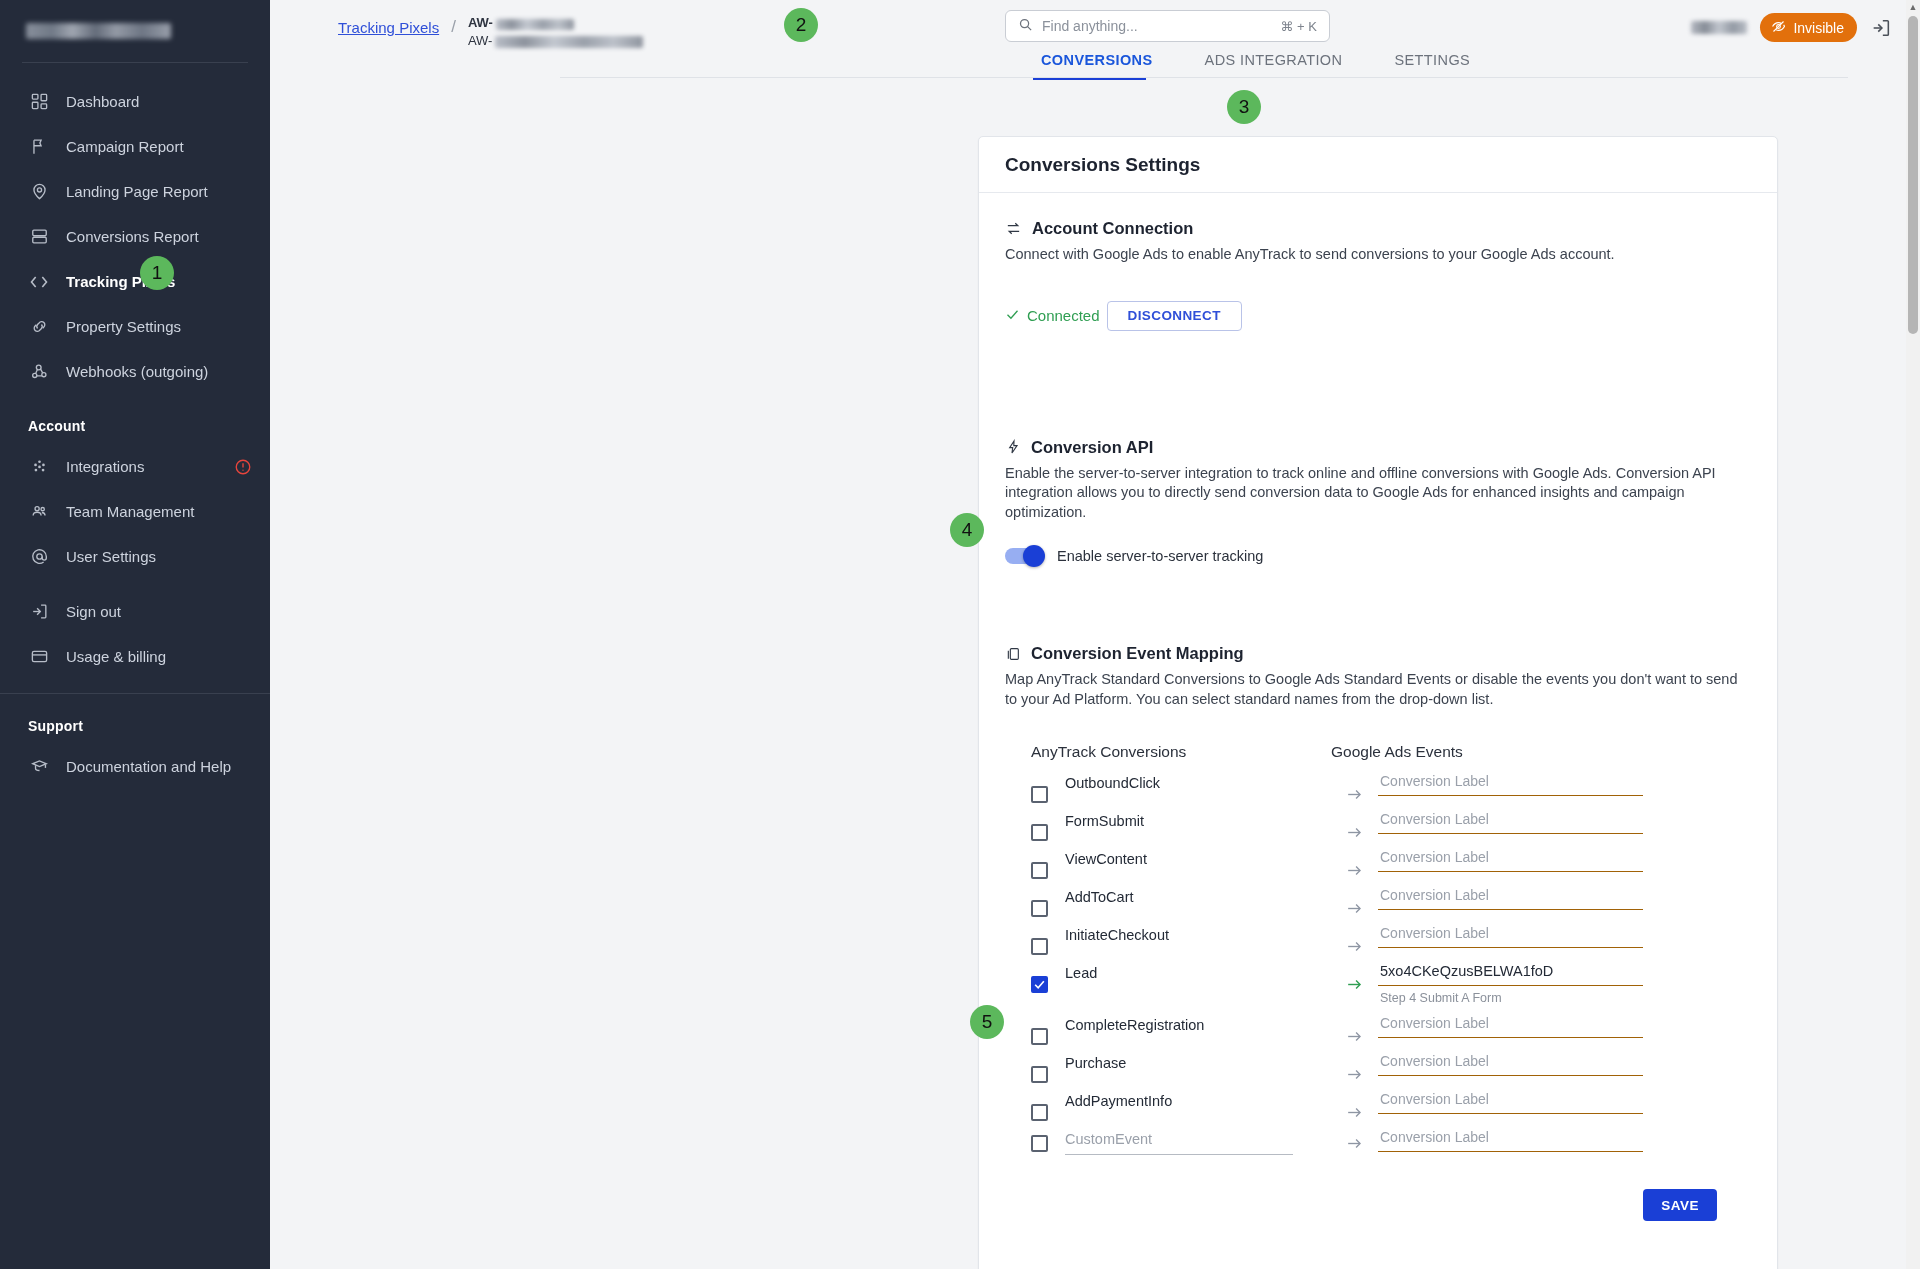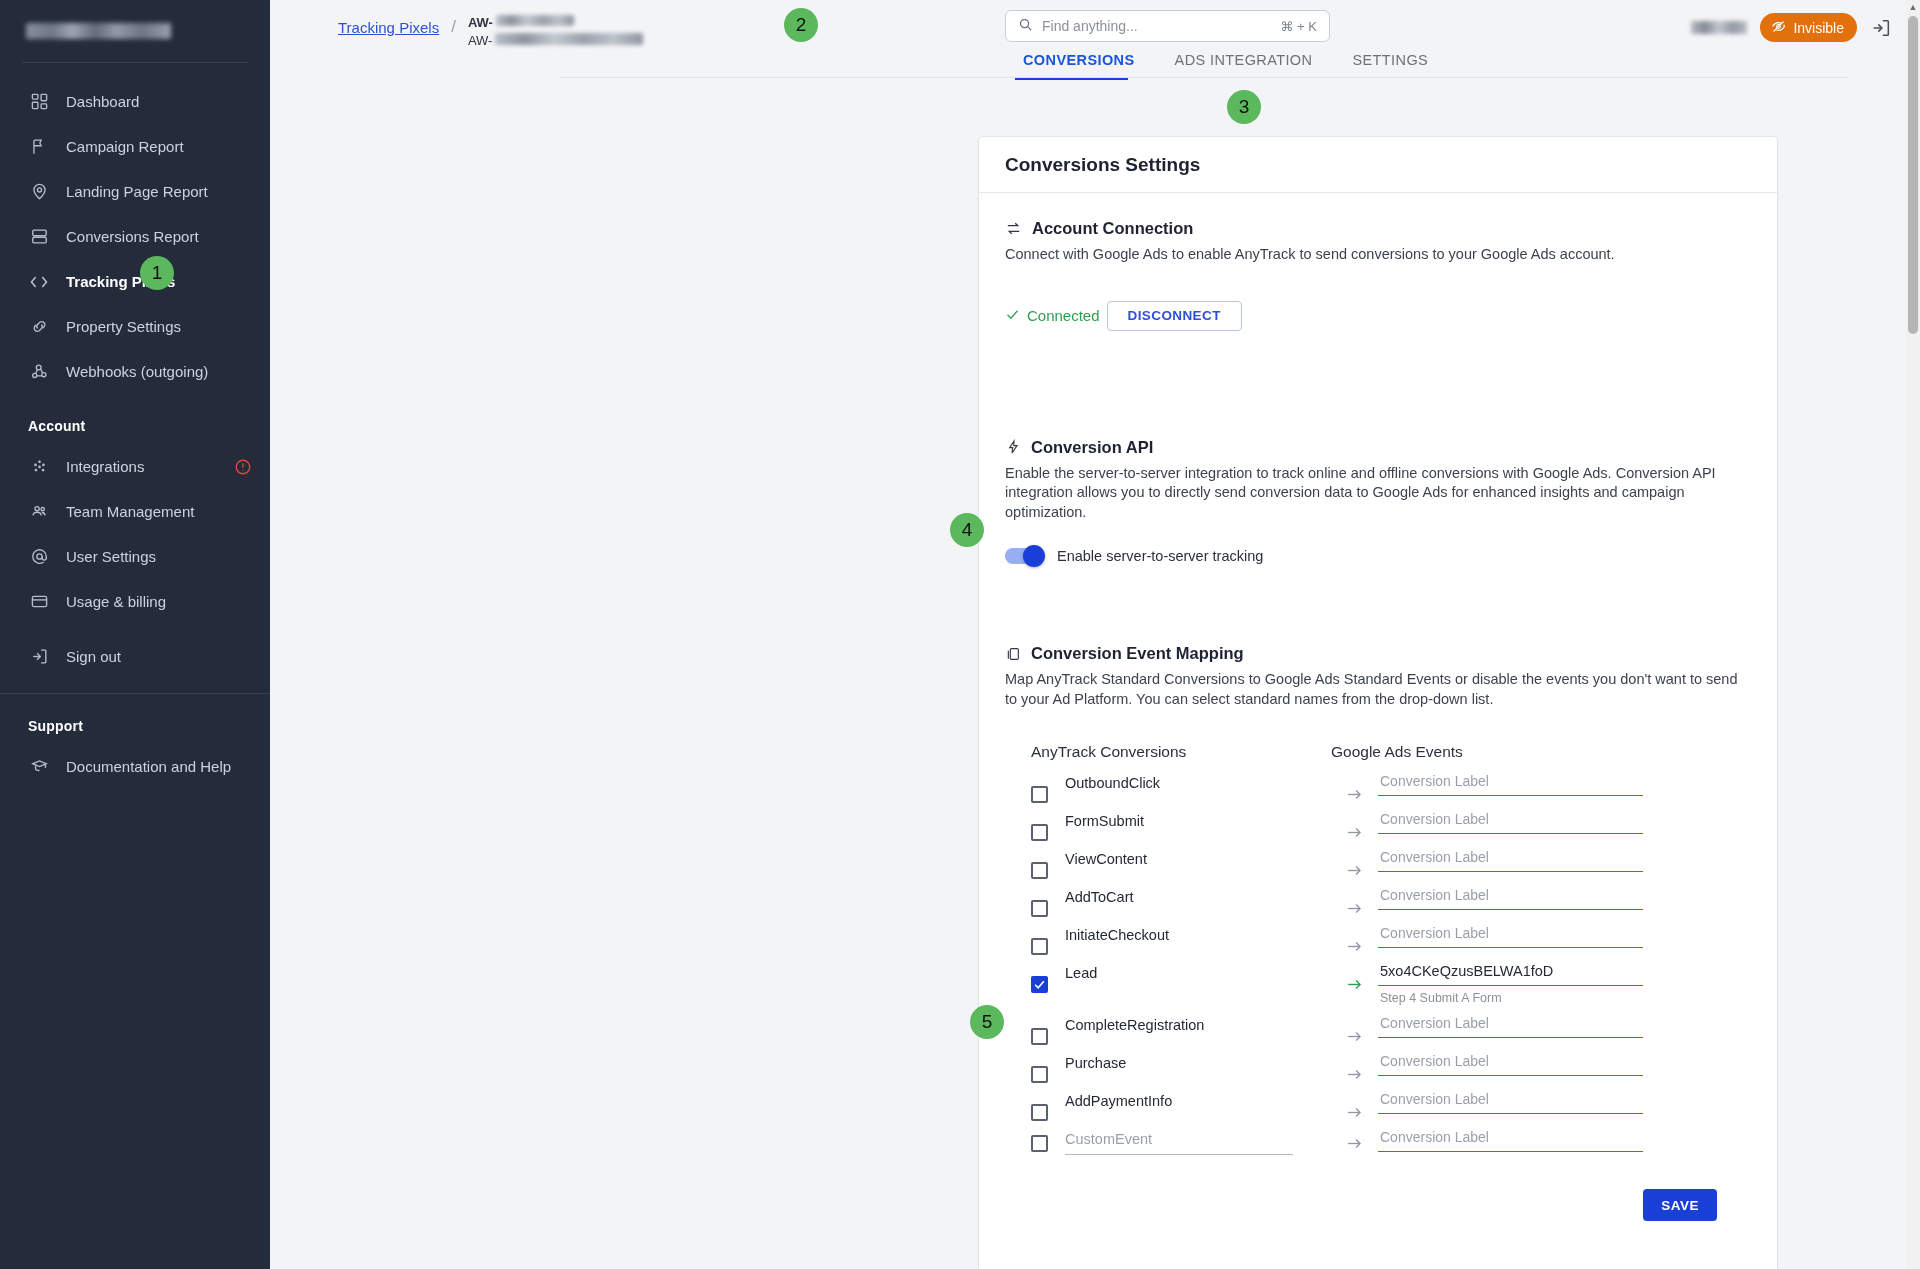--- a/index.html
+++ b/index.html
@@ -49,37 +49,37 @@
   .crumbs {
     position: absolute; left: 68px; top: 14px;
     display: flex; align-items: flex-start; gap: 12px;
   }
   .crumb-link {
     font-size: 15px; color: #2f4fd8; text-decoration: underline; cursor: pointer;
     padding-top: 5px;
   }
   .crumb-sep { color: #9aa0aa; font-size: 17px; padding-top: 3px; }
   .crumb-target { display: flex; flex-direction: column; gap: 3px; padding-top: 1px; }
-  .crumb-line { display: flex; align-items: flex-start; gap: 3px; font-size: 13px; color: #2e3440; font-weight: bold; }
+  .crumb-line { display: flex; align-items: flex-end; gap: 3px; font-size: 13px; color: #2e3440; font-weight: bold; }
   .crumb-line.sub { font-weight: normal; }
   .redact { height: 11px; border-radius: 2px;
     background: linear-gradient(90deg,#b9bec7 0%,#8d939d 20%,#c3c8d0 40%,#9aa0aa 60%,#bcc1c9 80%,#8f959f 100%);
     filter: blur(2.2px); }
   .r1 { width: 78px; }
   .r2 { width: 148px; height: 12px; }
 
   .searchbox {
     position: absolute; left: 735px; top: 10px; width: 325px; height: 32px;
     background: #ffffff; border: 1px solid #c9cdd4; border-radius: 6px;
     display: flex; align-items: center; padding: 0 12px; gap: 9px; cursor: text;
   }
   .searchbox .ph { font-size: 14px; color: #8b919b; flex: 1; }
   .searchbox .kbd { font-size: 13px; color: #7d838d; }
 
-  .tabs { position: absolute; left: 735px; top: 46px; display: flex; gap: 4px; text-align: right; }
+  .tabs { position: absolute; left: 753px; top: 46px; display: flex; gap: 16px; text-align: right; }
   .tab {
     font-size: 14.5px; letter-spacing: .4px; color: #6c727c;
     padding: 6px 18px 12px 18px; cursor: pointer; text-transform: uppercase;
   }
   .tab.active { color: #1a56db; font-weight: bold; }
   .tab.active::after {
     content: ""; position: absolute; left: 10px; bottom: 0; width: 113px; height: 3px; background: #1a3fd6;
   }
   .tab.active { position: relative; }
   .tabs-underline { position: absolute; left: 290px; right: 72px; top: 77px; height: 1px; background: #dfe2e7; }
@@ -308,39 +308,39 @@
       <div class="nav-item">
         <span class="nav-ico">
           <svg width="19" height="19" viewBox="0 0 24 24" fill="none" stroke="currentColor" stroke-width="1.7">
               <circle cx="12" cy="12" r="3.4"></circle>
               <path d="M15.4 12v2a2.6 2.6 0 0 0 5.2 0v-2a8.6 8.6 0 1 0-3.4 6.9"></path>
             </svg>
         </span>
         <span class="nav-label">User Settings</span>
       </div>
 
-      <div class="nav-item">
-        <span class="nav-ico">
-          <svg width="19" height="19" viewBox="0 0 24 24" fill="none" stroke="currentColor" stroke-width="1.7">
-              <rect x="3" y="5.5" width="18" height="13" rx="2"></rect>
-              <path d="M3 10h18"></path>
-            </svg>
-        </span>
-        <span class="nav-label">Usage &amp; billing</span>
-      </div>
-
       <div class="nav-item" style="margin-top:10px">
         <span class="nav-ico">
           <svg width="19" height="19" viewBox="0 0 24 24" fill="none" stroke="currentColor" stroke-width="1.7">
               <path d="M14 4h5a1 1 0 0 1 1 1v14a1 1 0 0 1-1 1h-5"></path>
               <polyline points="9 8 13 12 9 16"></polyline>
               <path d="M13 12H4"></path>
             </svg>
         </span>
         <span class="nav-label">Sign out</span>
+      </div>
+
+      <div class="nav-item">
+        <span class="nav-ico">
+          <svg width="19" height="19" viewBox="0 0 24 24" fill="none" stroke="currentColor" stroke-width="1.7">
+              <rect x="3" y="5.5" width="18" height="13" rx="2"></rect>
+              <path d="M3 10h18"></path>
+            </svg>
+        </span>
+        <span class="nav-label">Usage &amp; billing</span>
       </div>
 
       <div class="sb-divider"></div>
 
       <div class="sec-title">Support</div>
 
       <div class="nav-item">
         <span class="nav-ico">
           <svg width="19" height="19" viewBox="0 0 24 24" fill="none" stroke="currentColor" stroke-width="1.7">
               <path d="M3.5 8.5 12 5l8.5 3.5L12 12 3.5 8.5z"></path>

